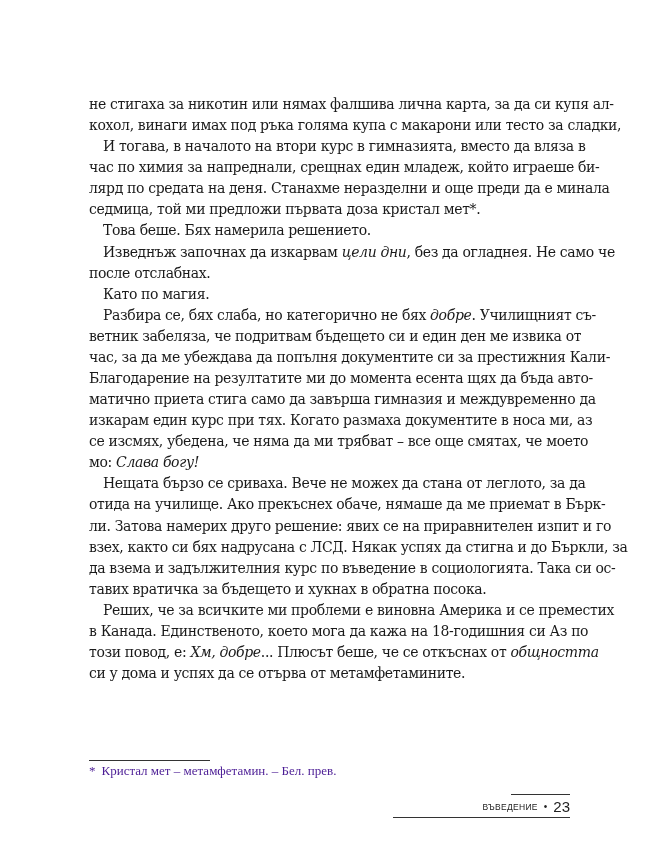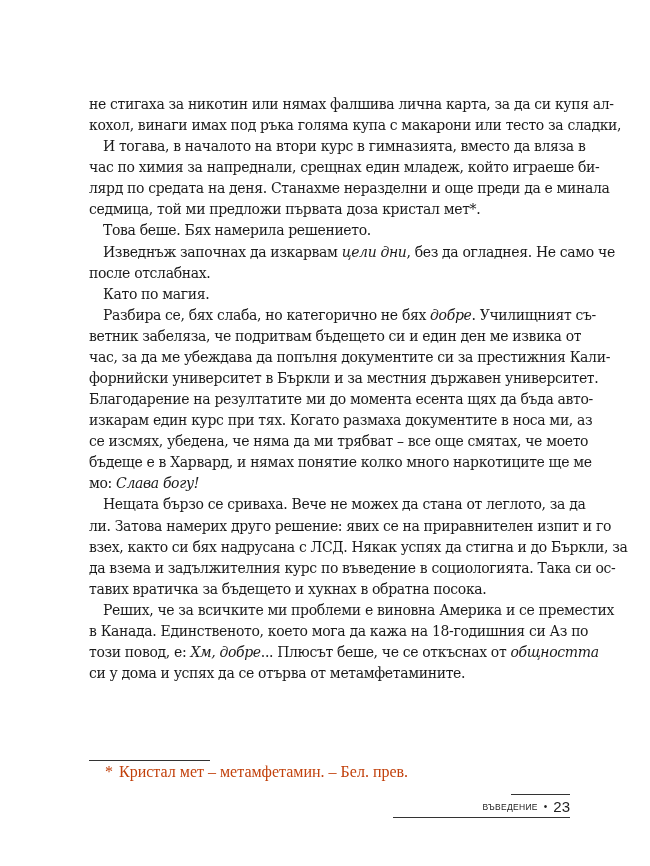--- a/index.html
+++ b/index.html
@@ -12,22 +12,22 @@
   }
   .line {
     height: 21.08px; line-height: 21.08px; white-space: nowrap;
     text-align: justify; text-align-last: justify; letter-spacing: -0.35px;
   }
   .line.last { text-align-last: left; }
   .line.indent { padding-left: 14px; }
   em { font-style: italic; }
   .fn-rule { position: absolute; left: 89px; top: 760px; width: 121px; height: 0; border-top: 1px solid #333; }
   .footnote {
-    position: absolute; left: 105px; top: 763px;
-    font-family: "Liberation Serif", serif; font-size: 16px; color: #c2410c; white-space: nowrap;
+    position: absolute; left: 89px; top: 763px;
+    font-family: "Liberation Serif", serif; font-size: 13px; color: #4c1d95; white-space: nowrap;
   }
   .footnote .star { margin-right: 6px; }
   .folio-rule-top { position: absolute; left: 511px; top: 794px; width: 59px; border-top: 1.5px solid #333; }
   .folio-rule-bottom { position: absolute; left: 393px; top: 817px; width: 177px; border-top: 1.5px solid #333; }
   .folio {
     position: absolute; right: 80px; top: 797px; white-space: nowrap;
     font-family: "Liberation Sans", sans-serif; color: #222;
   }
   .folio .section { font-size: 8.5px; letter-spacing: 0.3px; vertical-align: middle; margin-top: 16px; }
   .folio .bullet { font-size: 10px; margin: 0 6px; vertical-align: middle; }
@@ -44,27 +44,27 @@
       <div class="line"><span>час по химия за напреднали, срещнах един младеж, който играеше би-</span></div>
       <div class="line"><span>лярд по средата на деня. Станахме неразделни и още преди да е минала</span></div>
       <div class="line last"><span>седмица, той ми предложи първата доза кристал мет*.</span></div>
       <div class="line indent last"><span>Това беше. Бях намерила решението.</span></div>
       <div class="line indent"><span>Изведнъж започнах да изкарвам </span><em>цели дни</em><span>, без да огладнея. Не само че</span></div>
       <div class="line last"><span>после отслабнах.</span></div>
       <div class="line indent last"><span>Като по магия.</span></div>
       <div class="line indent"><span>Разбира се, бях слаба, но категорично не бях </span><em>добре</em><span>. Училищният съ-</span></div>
       <div class="line"><span>ветник забеляза, че подритвам бъдещето си и един ден ме извика от</span></div>
       <div class="line"><span>час, за да ме убеждава да попълня документите си за престижния Кали-</span></div>
-      <div class="line"><span>форнийски университет в Бъркли и за местния държавен университет.</span></div>
       <div class="line"><span>Благодарение на резултатите ми до момента есента щях да бъда авто-</span></div>
+      <div class="line"><span>матично приета стига само да завърша гимназия и междувременно да</span></div>
       <div class="line"><span>изкарам един курс при тях. Когато размаха документите в носа ми, аз</span></div>
       <div class="line"><span>се изсмях, убедена, че няма да ми трябват – все още смятах, че моето</span></div>
-      <div class="line"><span>бъдеще е в Харвард, и нямах понятие колко много наркотиците ще ме</span></div>
       <div class="line last"><span>мо: </span><em>Слава богу!</em></div>
       <div class="line indent"><span>Нещата бързо се сриваха. Вече не можех да стана от леглото, за да</span></div>
+      <div class="line"><span>отида на училище. Ако прекъснех обаче, нямаше да ме приемат в Бърк-</span></div>
       <div class="line"><span>ли. Затова намерих друго решение: явих се на приравнителен изпит и го</span></div>
       <div class="line"><span>взех, както си бях надрусана с ЛСД. Някак успях да стигна и до Бъркли, за</span></div>
       <div class="line"><span>да взема и задължителния курс по въведение в социологията. Така си ос-</span></div>
       <div class="line last"><span>тавих вратичка за бъдещето и хукнах в обратна посока.</span></div>
       <div class="line indent"><span>Реших, че за всичките ми проблеми е виновна Америка и се преместих</span></div>
       <div class="line"><span>в Канада. Единственото, което мога да кажа на 18-годишния си Аз по</span></div>
       <div class="line"><span>този повод, е: </span><em>Хм, добре</em><span>... Плюсът беше, че се откъснах от </span><em>общността</em></div>
       <div class="line last"><span>си у дома и успях да се отърва от метамфетамините.</span></div>
     </div>
 

